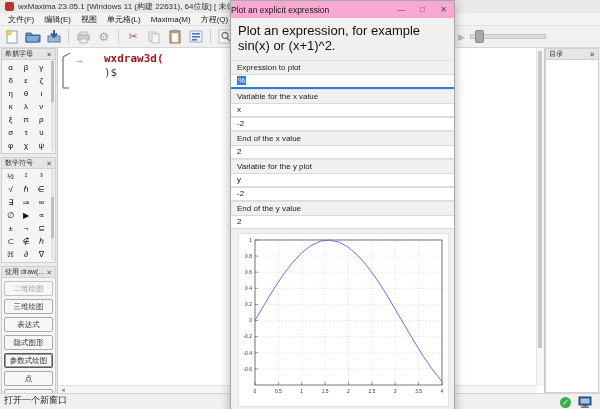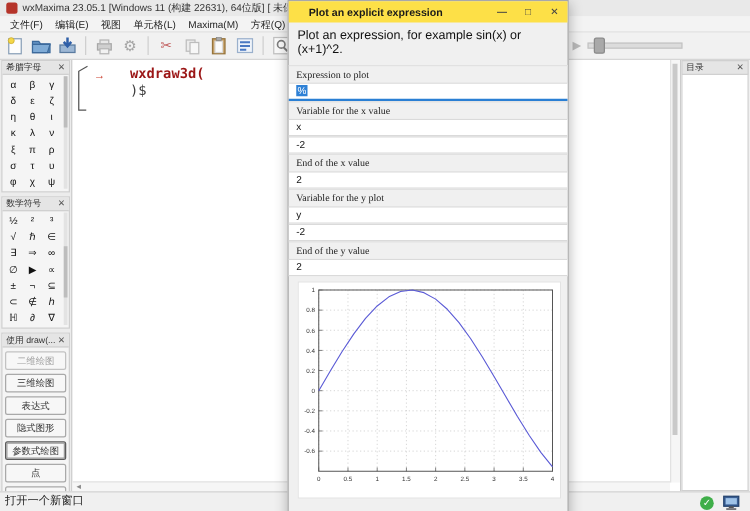--- a/index.html
+++ b/index.html
@@ -58,27 +58,27 @@
   .statusbar{position:absolute;left:0;right:0;bottom:0;height:15px;background:#f0f0f0;
              border-top:1px solid #d4d4d4;display:flex;align-items:flex-start;padding:0 4px;}
   .status-text{font-size:9px;color:#222;}
   .status-icons{position:absolute;right:8px;top:2px;display:flex;gap:7px;align-items:center;}
   .okcircle{width:11px;height:11px;border-radius:50%;background:#3fae49;color:#fff;font-size:8px;
             line-height:11px;text-align:center;font-weight:bold;}
 
   
   .dialog{position:absolute;left:230px;top:0;width:225px;height:420px;background:#f0f0f0;
           border:1px solid #a8a8a8;box-shadow:0 2px 10px rgba(0,0,0,.3);box-sizing:border-box;}
-  .dlg-title{height:17px;background:#fde047;display:flex;align-items:center;padding-left:16px;
-             font-size:8.5px;color:#1a1a1a;font-weight:bold;}
+  .dlg-title{height:17px;background:#f9a8d4;display:flex;align-items:center;padding-left:0;
+             font-size:8.5px;color:#1a1a1a;}
   .dlg-controls{margin-left:auto;display:flex;height:17px;}
   .dlg-btn{width:21px;height:17px;display:flex;align-items:center;justify-content:center;
            font-size:8px;color:#444;}
-  .dlg-desc{padding:5px 7px 7px;font-size:10px;color:#111;}
-  .f-label{background:#f0f0f0;border-top:1px solid #e1e1e1;padding:2px 6px 1px;font-size:8px;color:#222;line-height:10px;font-family:Liberation Serif, serif;}
+  .dlg-desc{padding:5px 7px 7px;font-size:13px;color:#111;}
+  .f-label{background:#f0f0f0;border-top:1px solid #e1e1e1;padding:2px 6px 1px;font-size:8px;color:#222;line-height:10px;}
   .f-input{background:#fff;border-top:1px solid #dadada;border-bottom:1px solid #dadada;
            padding:1px 6px 2px;font-size:8px;line-height:9px;min-height:9px;color:#111;}
   .f-input.focused{border-bottom:2px solid #2a7fd4;}
   .sel{background:#2f81d6;color:#fff;padding:0 1px;}
   .plotbox{margin:4px 7px 0;width:209px;height:172px;background:#fff;border:1px solid #e3e3e3;}
 </style>
 </head>
 <body>
 
 <div class="titlebar">

